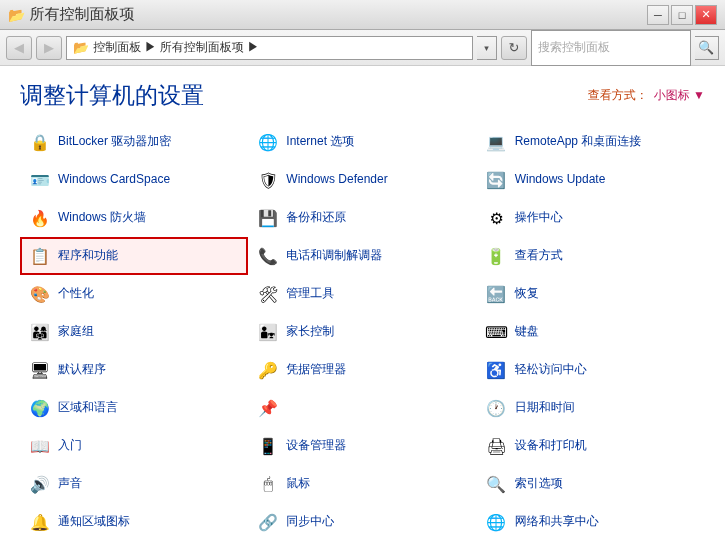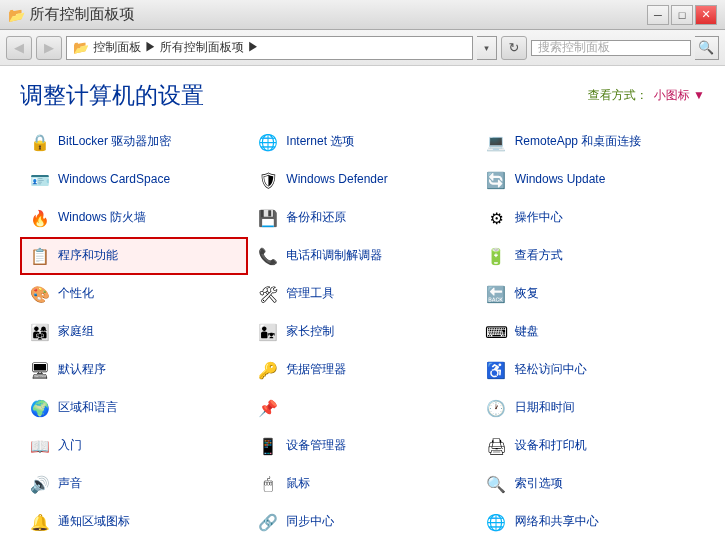--- a/index.html
+++ b/index.html
@@ -105,21 +105,21 @@
       cursor: pointer;
       display: flex;
       align-items: center;
       justify-content: center;
       font-size: 13px;
       color: #555;
       border-radius: 3px;
     }
     .search-field {
       width: 160px;
-      height: 16px;
+      height: 36px;
       border: 1px solid #999;
       background: white;
       display: flex;
       align-items: center;
       padding: 0 6px;
       font-size: 12px;
       color: #aaa;
     }
     .search-icon-box {
       width: 24px;
@@ -154,21 +154,21 @@
       font-weight: normal;
       color: #003399;
     }
     .view-control {
       display: flex;
       align-items: center;
       gap: 6px;
       font-size: 12px;
       color: #333;
     }
-    .view-label { color: #4d7c0f; }
+    .view-label { color: #c2410c; }
     .view-value {
       color: #be185d;
       cursor: pointer;
       display: flex;
       align-items: center;
       gap: 2px;
     }
 
     
     .items-grid {

